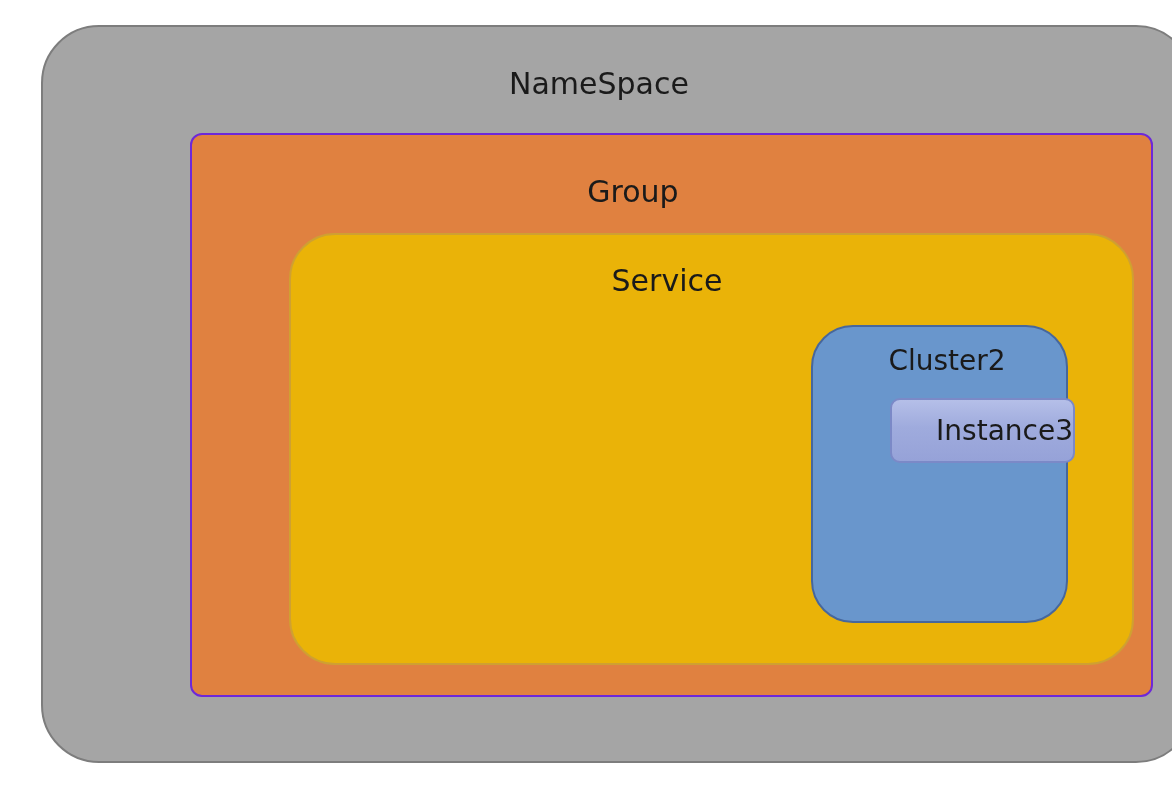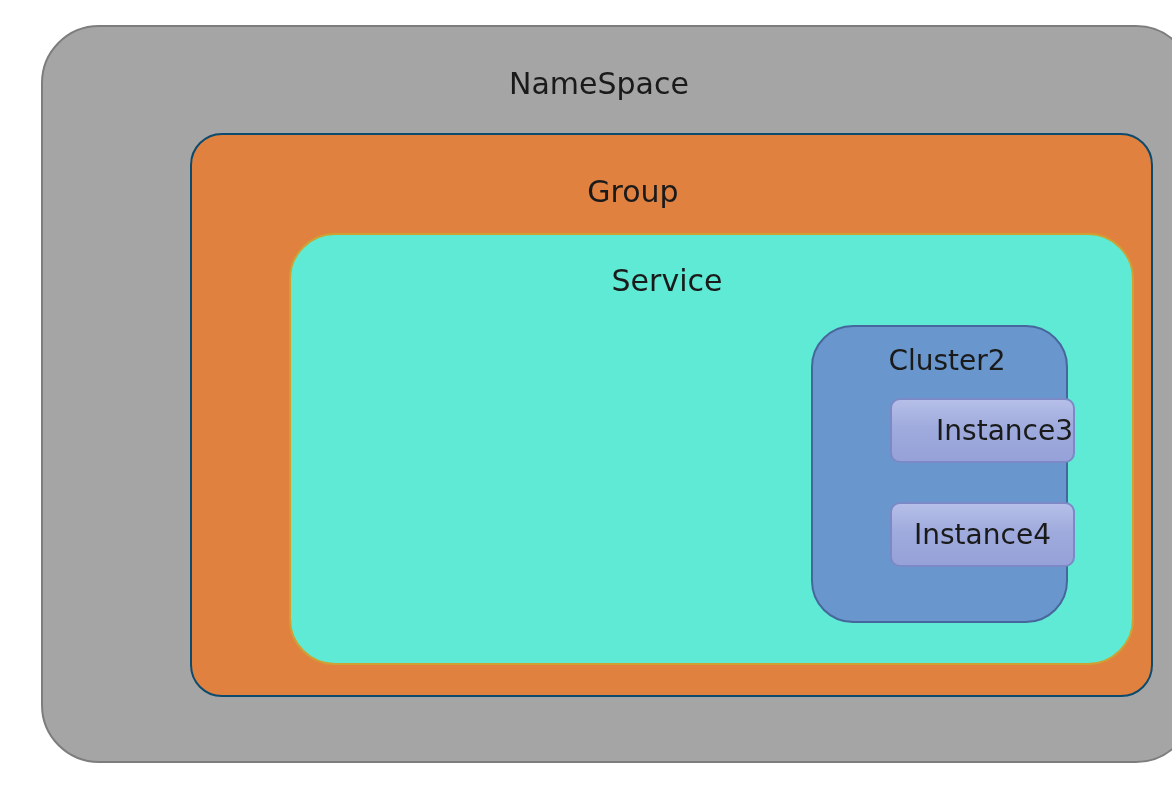--- a/index.html
+++ b/index.html
@@ -35,27 +35,27 @@
     left: 7px; top: 25px;
     width: 1153px; height: 738px;
     background: #a5a5a5;
     border: 2px solid #7d7d7d;
     border-radius: 58px;
   }
   .group-box {
     left: 113px; top: 106px;
     width: 963px; height: 564px;
     background: #e08140;
-    border: 2px solid #0c4a6e;
-    border-radius: 32px;
+    border: 2px solid #6d28d9;
+    border-radius: 12px;
   }
   .service-box {
     left: 63px; top: 98px;
     width: 845px; height: 432px;
-    background: #5eead4;
+    background: #eab308;
     border: 2px solid #cfa032;
     border-radius: 46px;
   }
   .cluster-box {
     top: 90px;
     width: 280px; height: 298px;
     background: #6996cc;
     border: 2px solid #47679c;
     border-radius: 42px;
   }
@@ -100,21 +100,18 @@
         <div class="label lbl-lg service-label">Service</div>
 
 
         <div class="box cluster-box cluster-2">
           <div class="label lbl-md cluster-2-label">Cluster2</div>
 
           <div class="box instance-box inst-3">
             <span class="instance-label">Instance3</span>
           </div>
 
-          <div class="box instance-box inst-4">
-            <span class="instance-label">Instance4</span>
-          </div>
         </div>
 
       </div>
     </div>
   </div>
 </div>
 
 </body></html>

